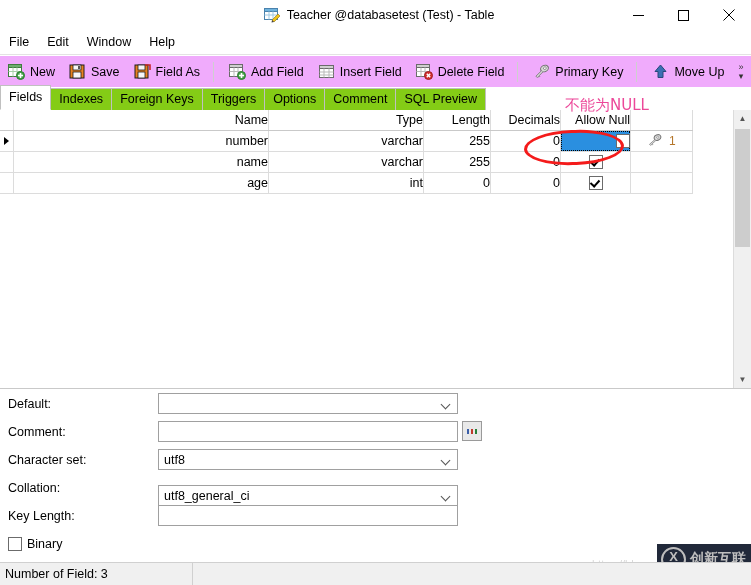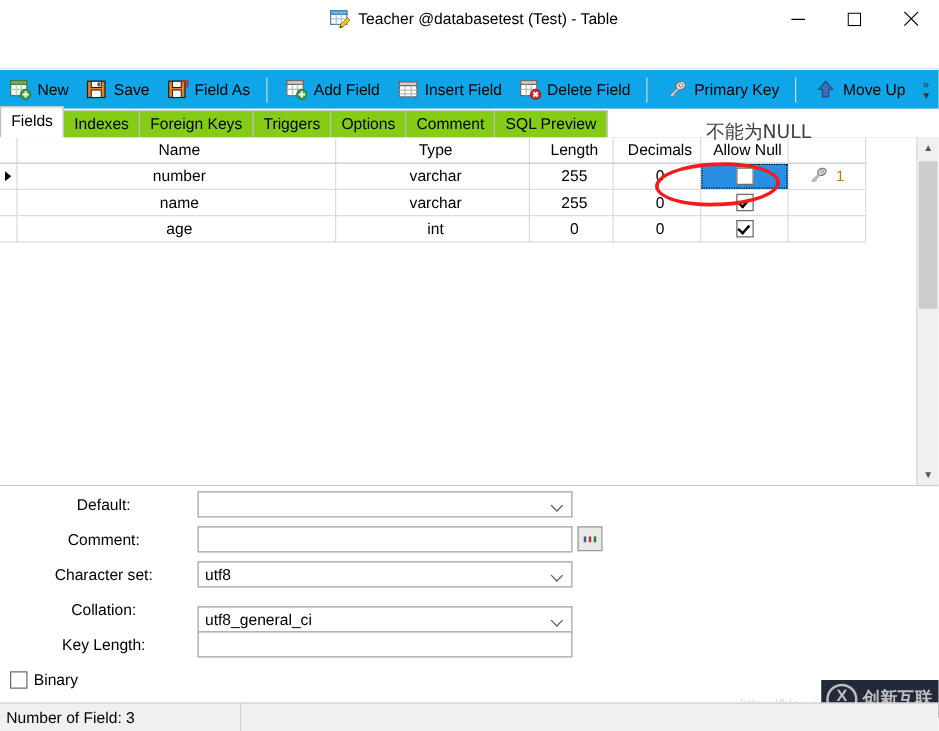--- a/index.html
+++ b/index.html
@@ -53,21 +53,21 @@
   .menubar .menu-item {
     padding: 3px 9px;
     font-size: 12.5px;
     cursor: default;
   }
 
   
   .toolbar {
     position: absolute; left: 0; top: 55px;
     width: 751px; height: 31px;
-    background: #0ea5e9;
+    background: #f0abfc;
     border-top: 1px solid #ffffff;
     border-bottom: 1px solid #d6d6d6;
     display: flex; align-items: center;
   }
   .tb-btn {
     display: flex; align-items: center;
     height: 25px; padding: 0 6px;
     margin-left: 2px;
     white-space: nowrap;
     font-size: 12.5px;
@@ -123,21 +123,21 @@
   table.grid {
     border-collapse: collapse;
     table-layout: fixed;
     font-size: 12.5px;
   }
   table.grid th, table.grid td {
     border-right: 1px solid #dcdcdc;
     border-bottom: 1px solid #dcdcdc;
     height: 20px;
     padding: 0 0 0 5px;
-    text-align: center;
+    text-align: right;
     font-weight: normal;
     vertical-align: middle;
     overflow: hidden;
     white-space: nowrap;
     background: #ffffff;
   }
   table.grid th {
     background: #ffffff;
     border-bottom: 1px solid #c9c9c9;
   }
@@ -187,21 +187,21 @@
   }
 
   .keycell { position: relative; }
   .keycell .keyico { display: inline-block; vertical-align: middle; margin-right: 3px;}
   .keycell .keynum { color: #b5762a; font-size: 12px; vertical-align: middle; }
 
   
   .annot-text {
     position: absolute;
     left: 565px; top: 96px;
-    color: #404040;
+    color: #ec4899;
     font-size: 15px;
     font-family: "DejaVu Sans", sans-serif;
     white-space: nowrap;
   }
   .annot-circle {
     position: absolute;
     left: 524px; top: 130px;
     width: 94px; height: 29px;
     border: 3px solid #f41b1b;
     border-radius: 50% / 52%;
@@ -232,21 +232,21 @@
     position: absolute; left: 0; top: 389px;
     width: 751px; height: 171px;
     background: #ffffff;
   }
   .frow {
     position: absolute; left: 8px;
     display: flex; align-items: center;
     height: 22px;
     font-size: 12.5px;
   }
-  .flabel { width: 150px; text-align: center; }
+  .flabel { width: 150px; }
   .fctl {
     position: absolute; left: 158px;
     width: 300px; height: 21px;
     border: 1px solid #a0a0a0;
     background: #ffffff;
     box-sizing: border-box;
     display: flex; align-items: center;
     padding-left: 5px;
     font-size: 12.5px;
     text-align: right;
@@ -357,20 +357,26 @@
       </div>
       <div class="wc-close">
         <svg width="12" height="12" viewBox="0 0 12 12">
             <line x1="0.5" y1="0.5" x2="11.5" y2="11.5" stroke="#000"></line>
             <line x1="11.5" y1="0.5" x2="0.5" y2="11.5" stroke="#000"></line>
           </svg>
       </div>
     </div>
   </div>
 
+  <div class="menubar">
+    <div class="menu-item">File</div>
+    <div class="menu-item">Edit</div>
+    <div class="menu-item">Window</div>
+    <div class="menu-item">Help</div>
+  </div>
 
   <div class="toolbar">
 
     <div class="tb-btn">
       <span class="ico">
         <svg width="17" height="17" viewBox="0 0 17 17">
           <rect x="0.5" y="1.5" width="13" height="12" fill="#fff" stroke="#3f7d3f"></rect>
           <rect x="0.5" y="1.5" width="13" height="3" fill="#6fae6f" stroke="#3f7d3f"></rect>
           <line x1="5" y1="4.5" x2="5" y2="13.5" stroke="#a8cfa8"></line>
           <line x1="9" y1="4.5" x2="9" y2="13.5" stroke="#a8cfa8"></line>

